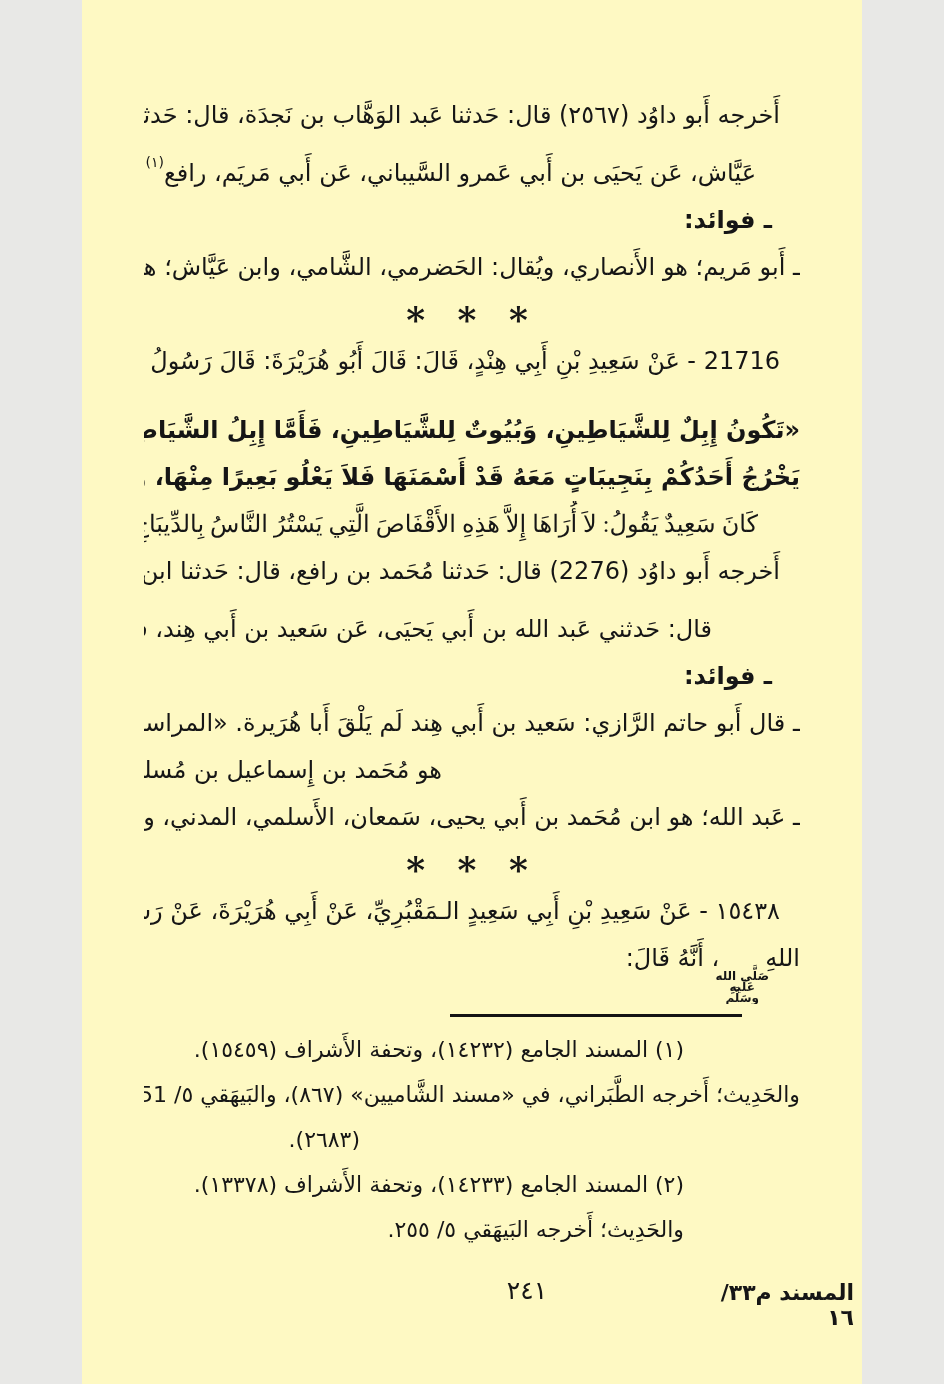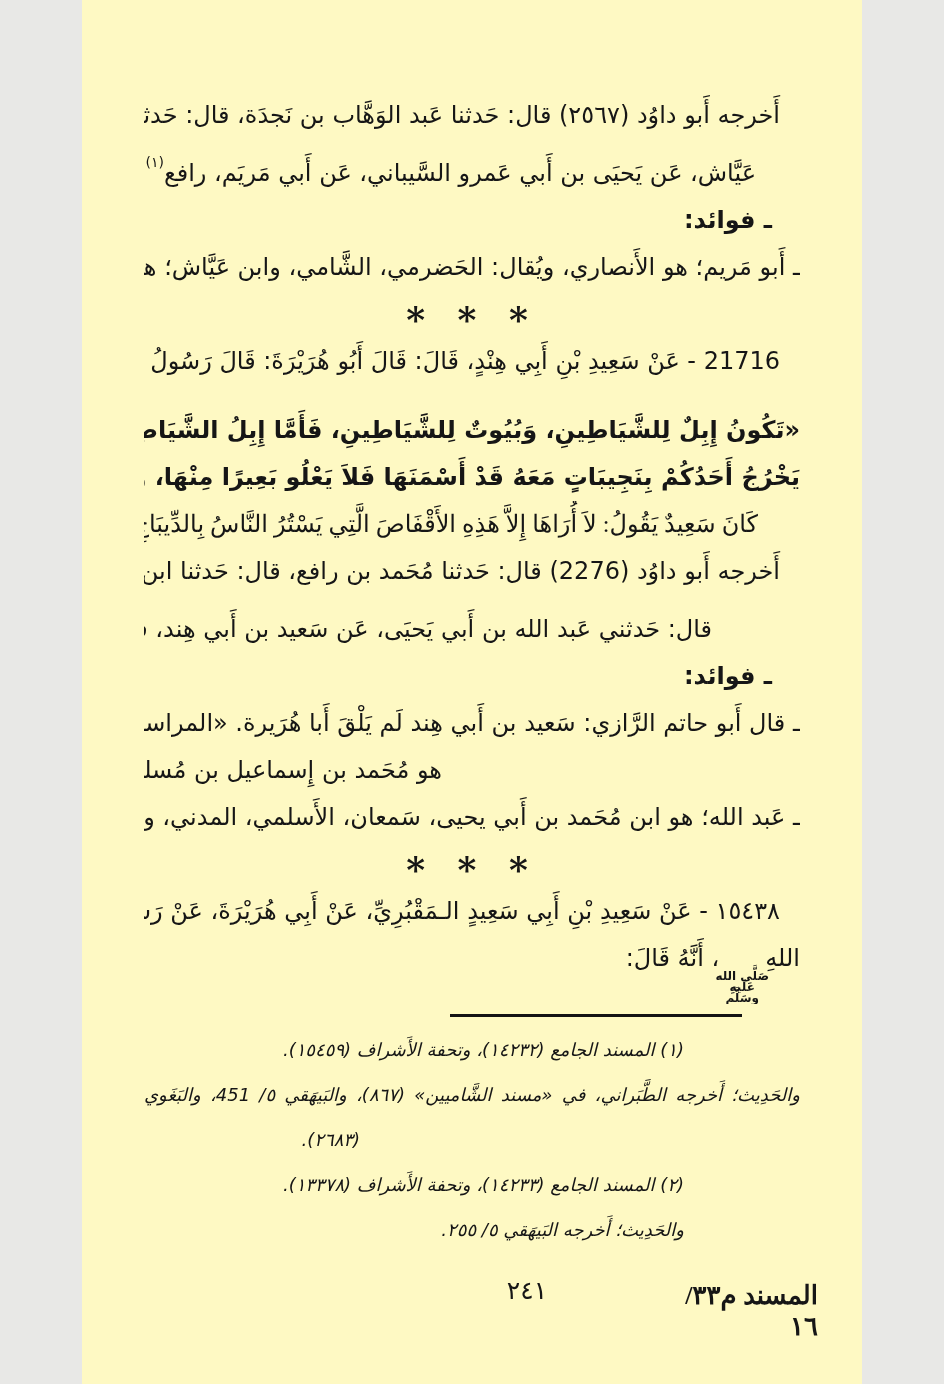--- a/index.html
+++ b/index.html
@@ -46,44 +46,43 @@
     vertical-align:-14px;
     width:42px;
     font-size:12px;
     line-height:11px;
     font-weight:bold;
     margin:0 2px;
     white-space:nowrap;
   }
   .saw span{display:block;}
   .footnotes{
-    font-size:18px;
+    font-size:22px;
     line-height:45px;
     margin-top:4px;
-    font-style:italic;
   }
   .fn-rule{
     height:3px;
     background:#141414;
     width:292px;
     margin:10px 58px 10px auto;
   }
   .fn-ind{padding-right:116px;}
   .fn-ind440{padding-right:440px;}
   .footer-pagenum{
     position:absolute;
     left:395px;top:1276px;width:100px;
     text-align:center;
     font-size:25px;font-weight:normal;
   }
   .footer-sig{
     position:absolute;
-    left:576px;top:1280px;width:160px;
+    left:612px;top:1280px;width:160px;
     text-align:right;
-    font-size:26px;font-weight:bold;font-family:Liberation Serif, serif;
+    font-size:22px;font-weight:bold;
   }
 </style>
 </head>
 <body>
 
 <div class="page">
   <main class="content">
 
     <p class="line jl ind20">أَخرجه أَبو داوُد (٢٥٦٧) قال: حَدثنا عَبد الوَهَّاب بن نَجدَة، قال: حَدثنا ابن</p>
     <p class="line tr pr44"><span>عَيَّاش، عَن يَحيَى بن أَبي عَمرو السَّيباني، عَن أَبي مَريَم، رافع</span><sup class="fnref">(١)</sup><span>.</span></p>

